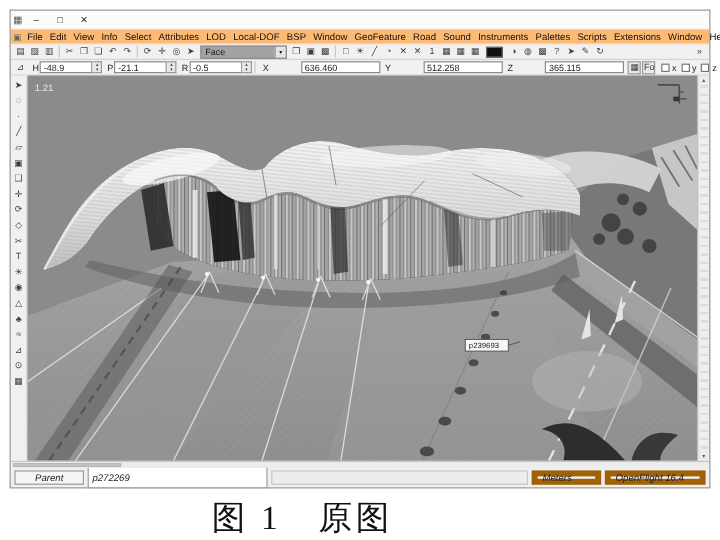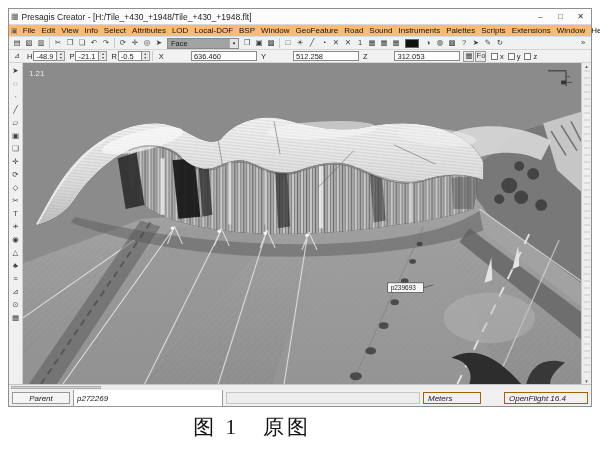--- a/index.html
+++ b/index.html
@@ -30,21 +30,21 @@
   .selectbox{width:72px;height:11px;border:1px solid #8a8a8a;background:#a3a3a3;display:flex;
     align-items:center;font-size:7.5px;padding-left:3px;margin:0 2px;flex:none;}
   .selectbox .arrow{margin-left:auto;width:9px;height:9px;background:#e4e4e4;
     border-left:1px solid #aaa;display:flex;align-items:center;justify-content:center;font-size:5px;}
   .swatch{width:14px;height:9px;border:1px solid #666;margin:0 3px;flex:none;}
   .tbspacer{flex:1;}
   
   .tlabel{font-size:7.5px;margin:0 1px 0 4px;color:#222;}
   .tfield{height:10px;border:1px solid #8a8a8a;background:#fff;font-size:7.5px;display:flex;
     align-items:center;padding:0 2px;white-space:nowrap;}
-  .tfield.small{width:24px;}
+  .tfield.small{width:44px;}
   .tfield.wide{width:66px;margin-left:26px;}
   .spin{display:flex;flex-direction:column;width:8px;height:10px;border:1px solid #9a9a9a;
     border-left:none;background:#e9e9e9;font-size:4px;line-height:4px;align-items:center;
     justify-content:center;color:#444;}
   .chkwrap{display:flex;align-items:center;}
   .chk{width:7px;height:7px;border:1px solid #777;background:#fff;margin:0 2px 0 4px;}
   .chklbl{font-size:7.5px;color:#222;}
   
   .main{flex:1;display:flex;min-height:0;}
   .lefttools{width:14px;background:#f0f0f0;border-right:1px solid #cfcfcf;display:flex;
@@ -62,37 +62,36 @@
     border:1px solid #b0b0b0;}
   
   .statusbar{height:16px;display:flex;align-items:center;background:#f0f0f0;padding:0 3px;
     gap:3px;font-size:8px;flex:none;font-style:italic;}
   .sbtn{width:58px;height:12px;border:1px solid #999;background:#f5f5f5;display:flex;
     align-items:center;justify-content:center;}
   .sfield{height:18px;border:1px solid #9a9a9a;background:#fff;display:flex;align-items:center;
     padding:0 3px;}
   .sfield.node{width:150px;}
   .sspacer{flex:1;height:12px;border:1px solid #c6c6c6;background:#ededed;}
-  .scell{height:12px;border:1px solid #a16207;display:flex;align-items:center;padding:0 4px;
+  .scell{height:12px;border:5px solid #a16207;display:flex;align-items:center;padding:0 4px;
     background:#f0f0f0;}
   .scell.units{width:58px;}
-  .scell.fmt{width:84px;margin-left:20px;}
+  .scell.fmt{width:84px;}
   
   .caption{position:absolute;left:0;top:413px;width:504px;text-align:center;
-    font-family:"Liberation Serif","DejaVu Serif",serif;font-size:21px;color:#111;
+    font-family:"Liberation Serif","DejaVu Serif",serif;font-size:28px;color:#111;
     letter-spacing:3px;}
 </style>
 </head>
 <body>
 
 <div class="window">
 
   <div class="titlebar">
     <span class="appicon">▦</span>
-    <span class="title">Presagis Creator - [H:/Tile_+430_+1948/Tile_+430_+1948.flt]</span>
     <span class="wbtn">–</span>
     <span class="wbtn">□</span>
     <span class="wbtn">✕</span>
   </div>
 
   <div class="menubar">
     <span class="mdiicon">▣</span>
     <span style="display:flex">
 
     <span class="menu-item">File</span>
@@ -203,21 +202,21 @@
     <span class="sep"></span>
     <span style="display:flex;align-items:center">
 
         <span class="tlabel">X</span>
         <span class="tfield wide">636.460</span>
 
         <span class="tlabel">Y</span>
         <span class="tfield wide">512.258</span>
 
         <span class="tlabel">Z</span>
-        <span class="tfield wide">312.053</span>
+        <span class="tfield wide">365.115</span>
       </span>
     <span class="tbtn" style="border:1px solid #9a9a9a;background:#eaeaea;margin-left:3px">▦</span>
     <span class="tbtn" style="border:1px solid #9a9a9a;background:#eaeaea">Fo</span>
     <span style="display:flex;align-items:center">
 
         <span class="chkwrap">
           <span class="chk"></span>
           <span class="chklbl">x</span>
         </span>
 

